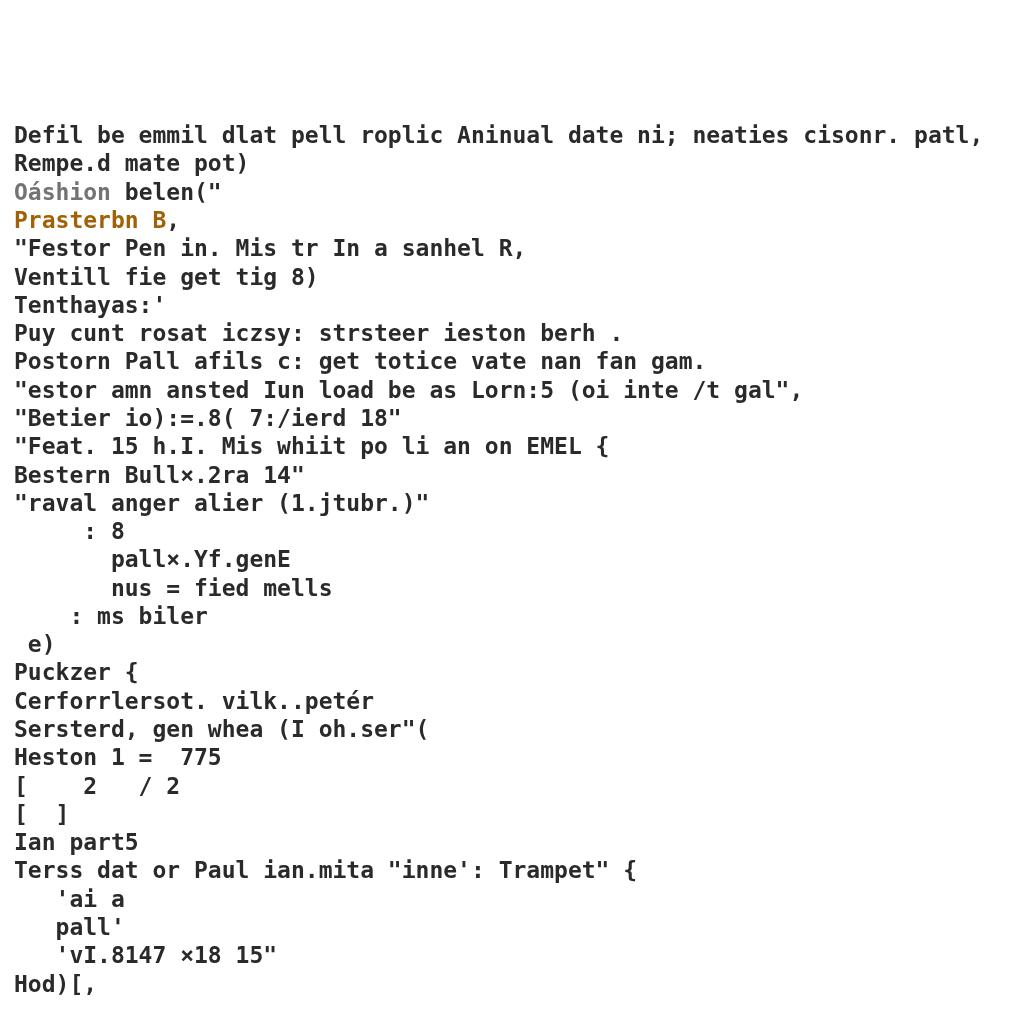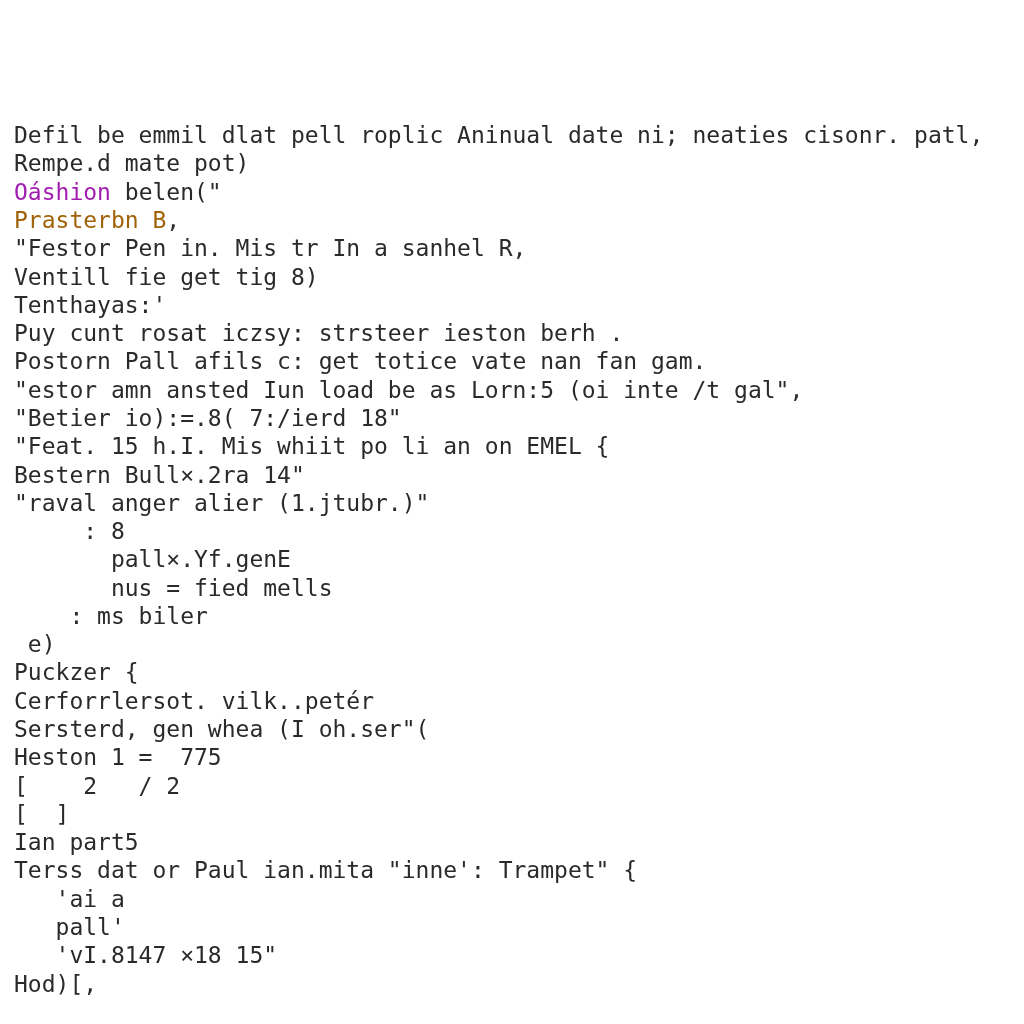--- a/index.html
+++ b/index.html
@@ -14,23 +14,24 @@
       font-family: "Consolas", "Menlo", "Monaco", "Courier New", monospace;
       font-size: 23px;
       line-height: 1.23;
       color: #2a2a2a;
       padding: 8px 14px;
       white-space: pre;
       overflow: hidden;
     }
     .line {
       display: block;
+      font-weight: bold;
     }
     .teal {
-      color: #a21caf;
+      color: #737373;
     }
     .blue {
       color: #a16207;
     }
   </style>
 </head>
 <body>
 
 
 

